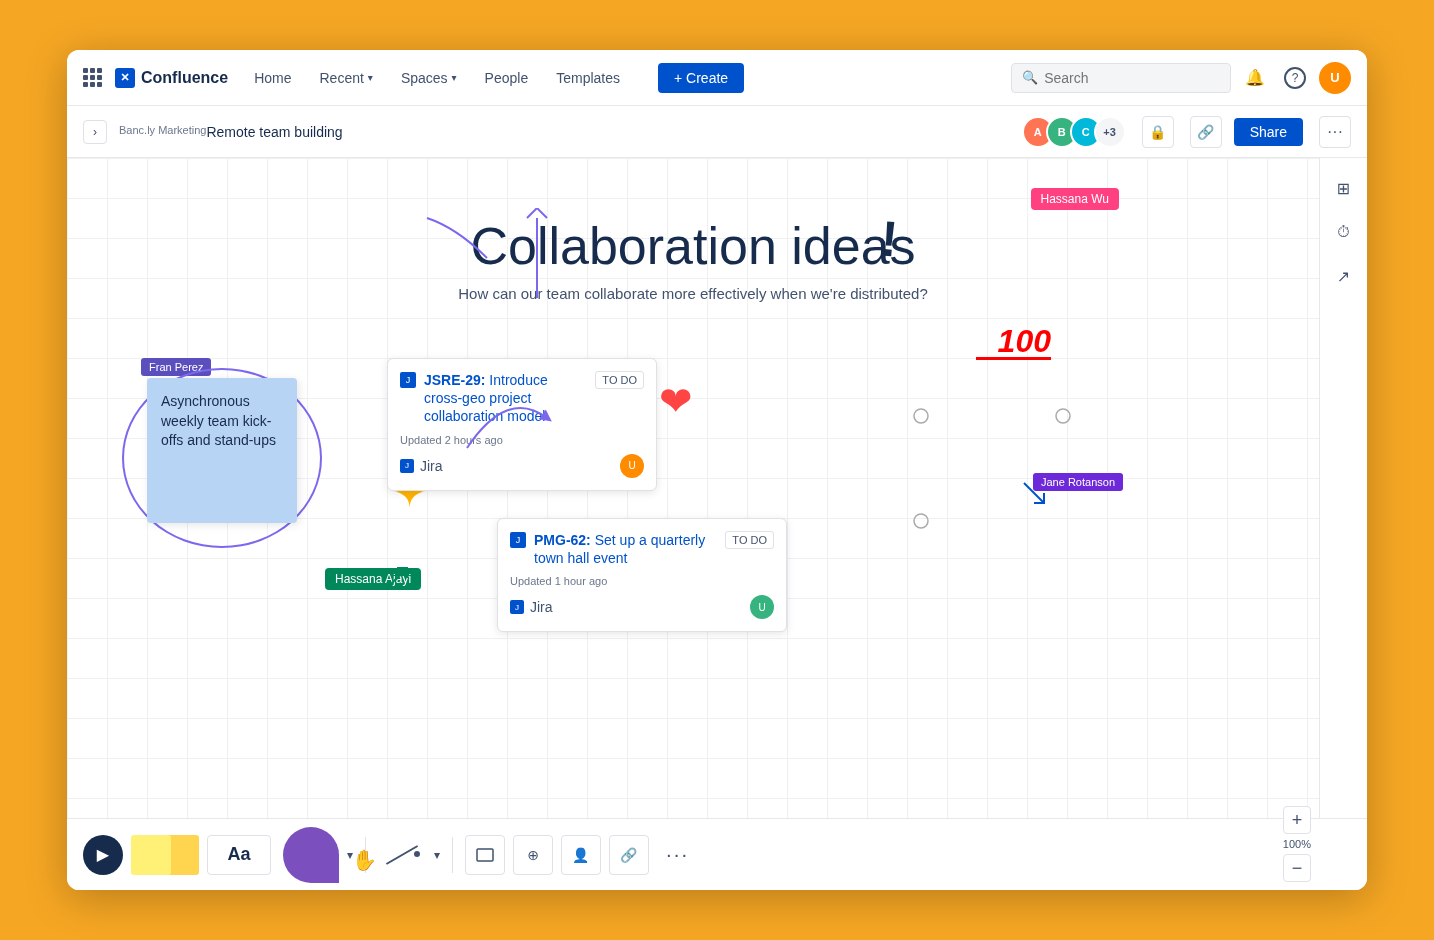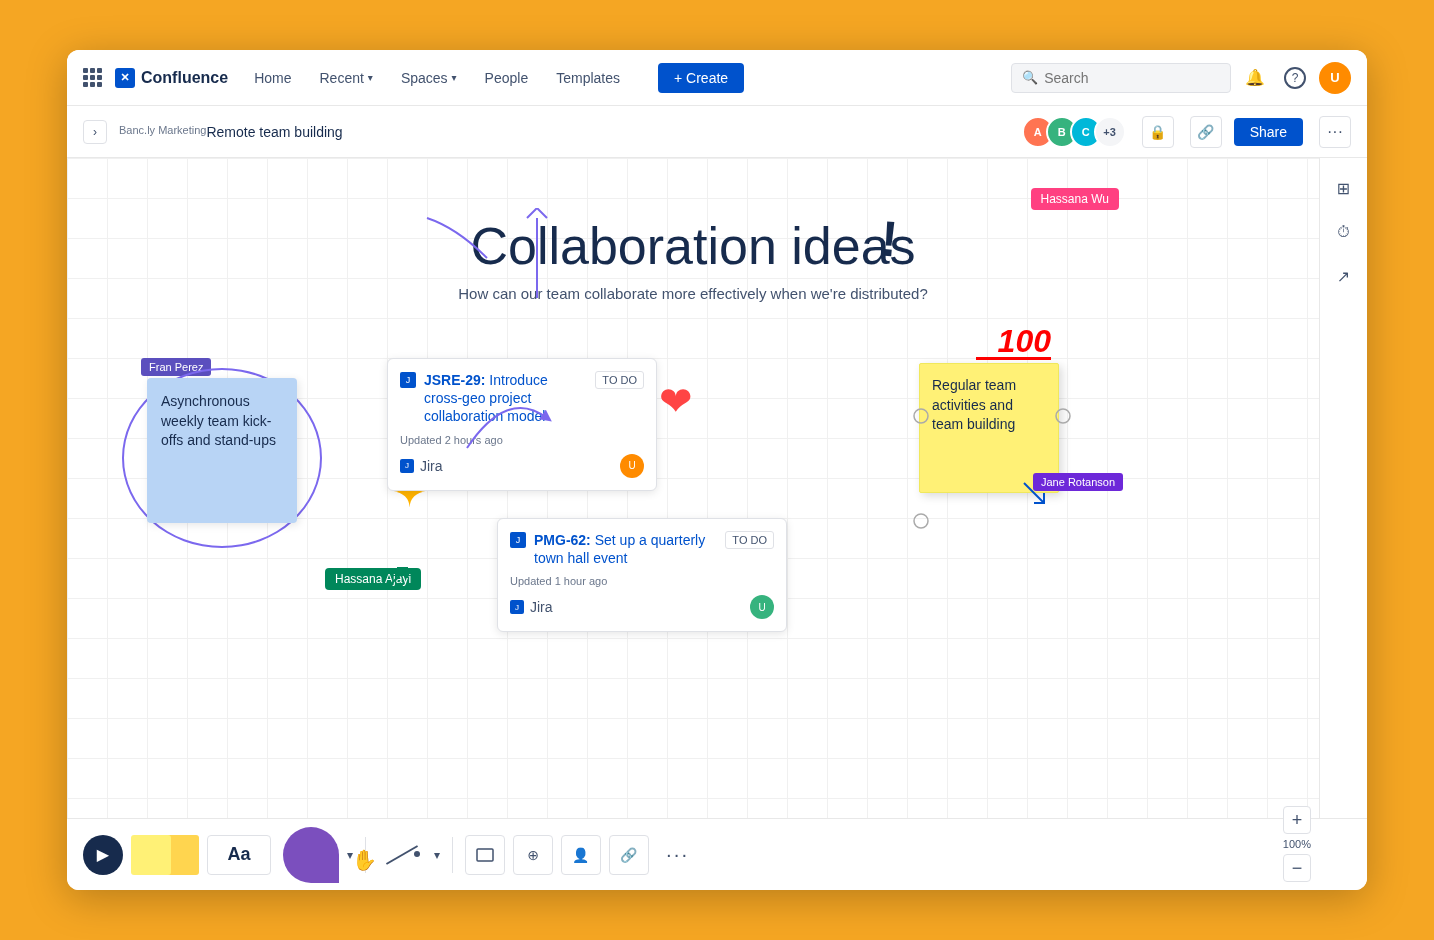--- a/index.html
+++ b/index.html
@@ -753,23 +753,20 @@
           <div class="jira-todo">TO DO</div>
         </div>
         <div class="jira-meta">Updated 1 hour ago</div>
         <div class="jira-footer">
           <div class="jira-source-icon">J</div>
           <span class="jira-source-text">Jira</span>
           <div class="jira-avatar" style="background:#36B37E;">U</div>
         </div>
       </div>
 
-      <div class="sticky-yellow">
-        <span>Regular team activities and team building</span>
-      </div>
 
       <div class="jane-label">Jane Rotanson</div>
 
       <div class="hassana-label">Hassana Ajayi</div>
 
       <svg class="deco-arrow-svg" style="top:220px;left:390px;" width="100" height="80">
         <path d="M10,70 Q50,10 90,40" stroke="#7B68EE" stroke-width="2" fill="none" marker-end="url(#arrowhead)"></path>
         <defs>
           <marker id="arrowhead" markerWidth="6" markerHeight="6" refX="3" refY="3" orient="auto">
             <path d="M0,0 L6,3 L0,6 Z" fill="#7B68EE"></path>

